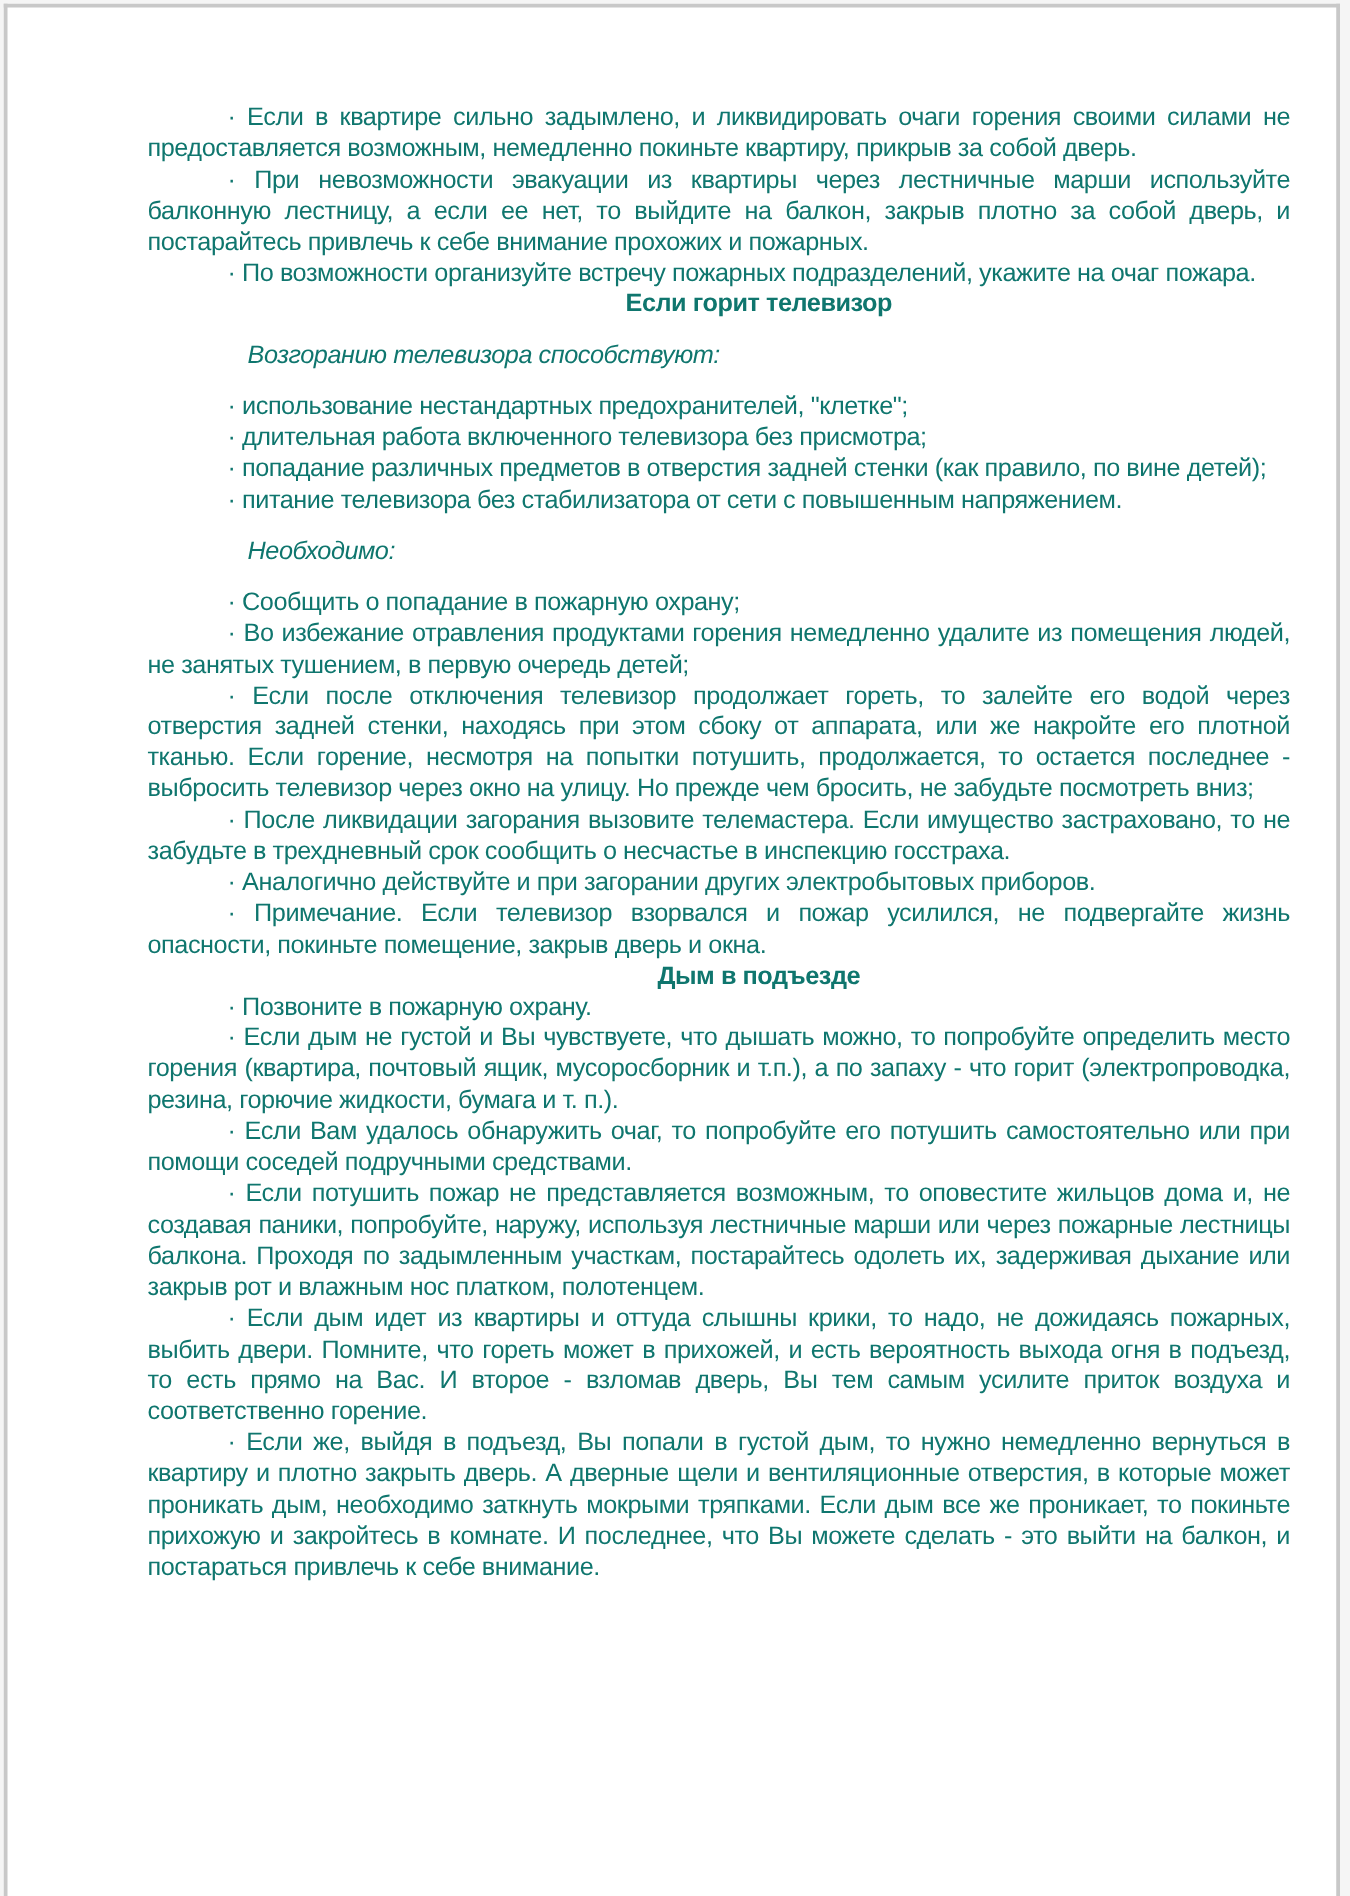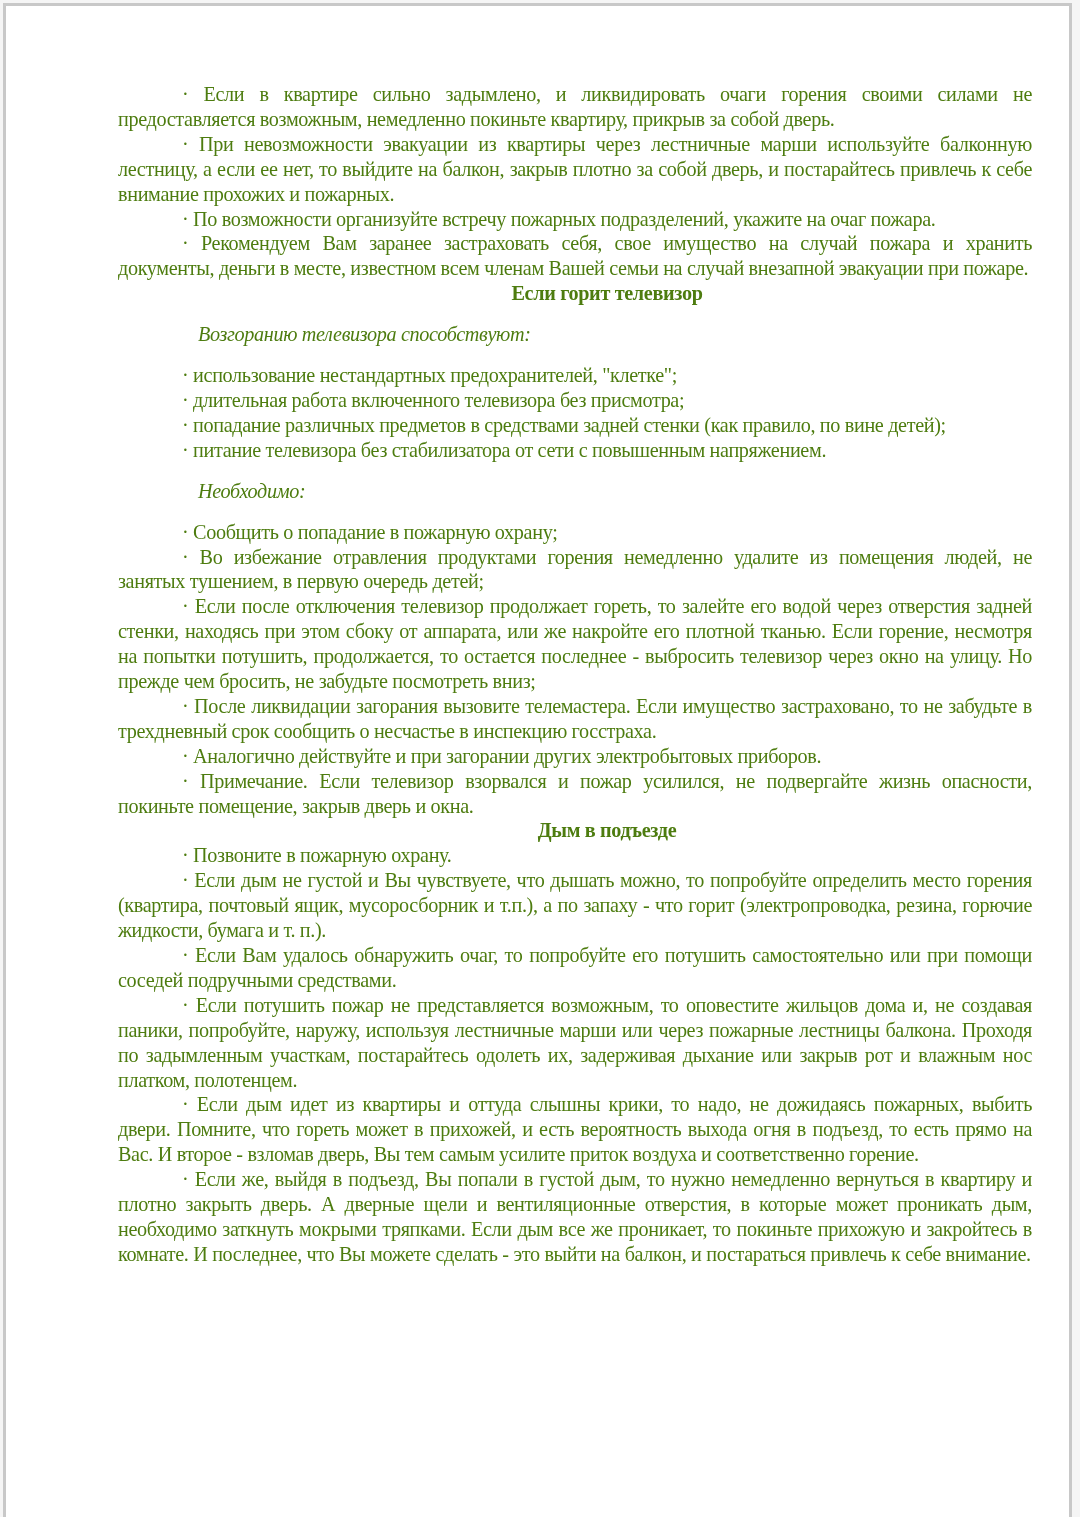--- a/index.html
+++ b/index.html
@@ -22,24 +22,24 @@
       background: #ffffff;
       border: 3px solid #c8c8c8;
       border-bottom: none;
       box-sizing: border-box;
     }
     .content {
       position: absolute;
       left: 112px;
       top: 76px;
       width: 914px;
-      font-family: Liberation Serif, serif;
+      font-family: Liberation Sans, sans-serif;
       font-size: 20.2px;
       line-height: 24.9px;
-      color: #4d7c0f;
+      color: #0f766e;
       letter-spacing: -0.35px;
     }
     .p {
       margin: 0;
       text-align: justify;
       text-indent: 64px;
     }
     .heading {
       margin: 0;
       padding-left: 64px;
@@ -55,27 +55,26 @@
   </style>
 </head>
 <body>
 
 <div class="page">
   <div class="content">
 
     <p class="p">· Если в квартире сильно задымлено, и ликвидировать очаги горения своими силами не предоставляется возможным, немедленно покиньте квартиру, прикрыв за собой дверь.</p>
     <p class="p">· При невозможности эвакуации из квартиры через лестничные марши используйте балконную лестницу, а если ее нет, то выйдите на балкон, закрыв плотно за собой дверь, и постарайтесь привлечь к себе внимание прохожих и пожарных.</p>
     <p class="p">· По возможности организуйте встречу пожарных подразделений, укажите на очаг пожара.</p>
-    <p class="p">· Рекомендуем Вам заранее застраховать себя, свое имущество на случай пожара и хранить документы, деньги в месте, известном всем членам Вашей семьи на случай внезапной эвакуации при пожаре.</p>
 
     <p class="heading">Если горит телевизор</p>
     <p class="italic-line">Возгоранию телевизора способствуют:</p>
     <p class="p">· использование нестандартных предохранителей, "клетке";</p>
     <p class="p">· длительная работа включенного телевизора без присмотра;</p>
-    <p class="p">· попадание различных предметов в средствами задней стенки (как правило, по вине детей);</p>
+    <p class="p">· попадание различных предметов в отверстия задней стенки (как правило, по вине детей);</p>
     <p class="p">· питание телевизора без стабилизатора от сети с повышенным напряжением.</p>
     <p class="italic-line">Необходимо:</p>
     <p class="p">· Сообщить о попадание в пожарную охрану;</p>
     <p class="p">· Во избежание отравления продуктами горения немедленно удалите из помещения людей, не занятых тушением, в первую очередь детей;</p>
     <p class="p">· Если после отключения телевизор продолжает гореть, то залейте его водой через отверстия задней стенки, находясь при этом сбоку от аппарата, или же накройте его плотной тканью. Если горение, несмотря на попытки потушить, продолжается, то остается последнее - выбросить телевизор через окно на улицу. Но прежде чем бросить, не забудьте посмотреть вниз;</p>
     <p class="p">· После ликвидации загорания вызовите телемастера. Если имущество застраховано, то не забудьте в трехдневный срок сообщить о несчастье в инспекцию госстраха.</p>
     <p class="p">· Аналогично действуйте и при загорании других электробытовых приборов.</p>
     <p class="p">· Примечание. Если телевизор взорвался и пожар усилился, не подвергайте жизнь опасности, покиньте помещение, закрыв дверь и окна.</p>
 
     <p class="heading">Дым в подъезде</p>

